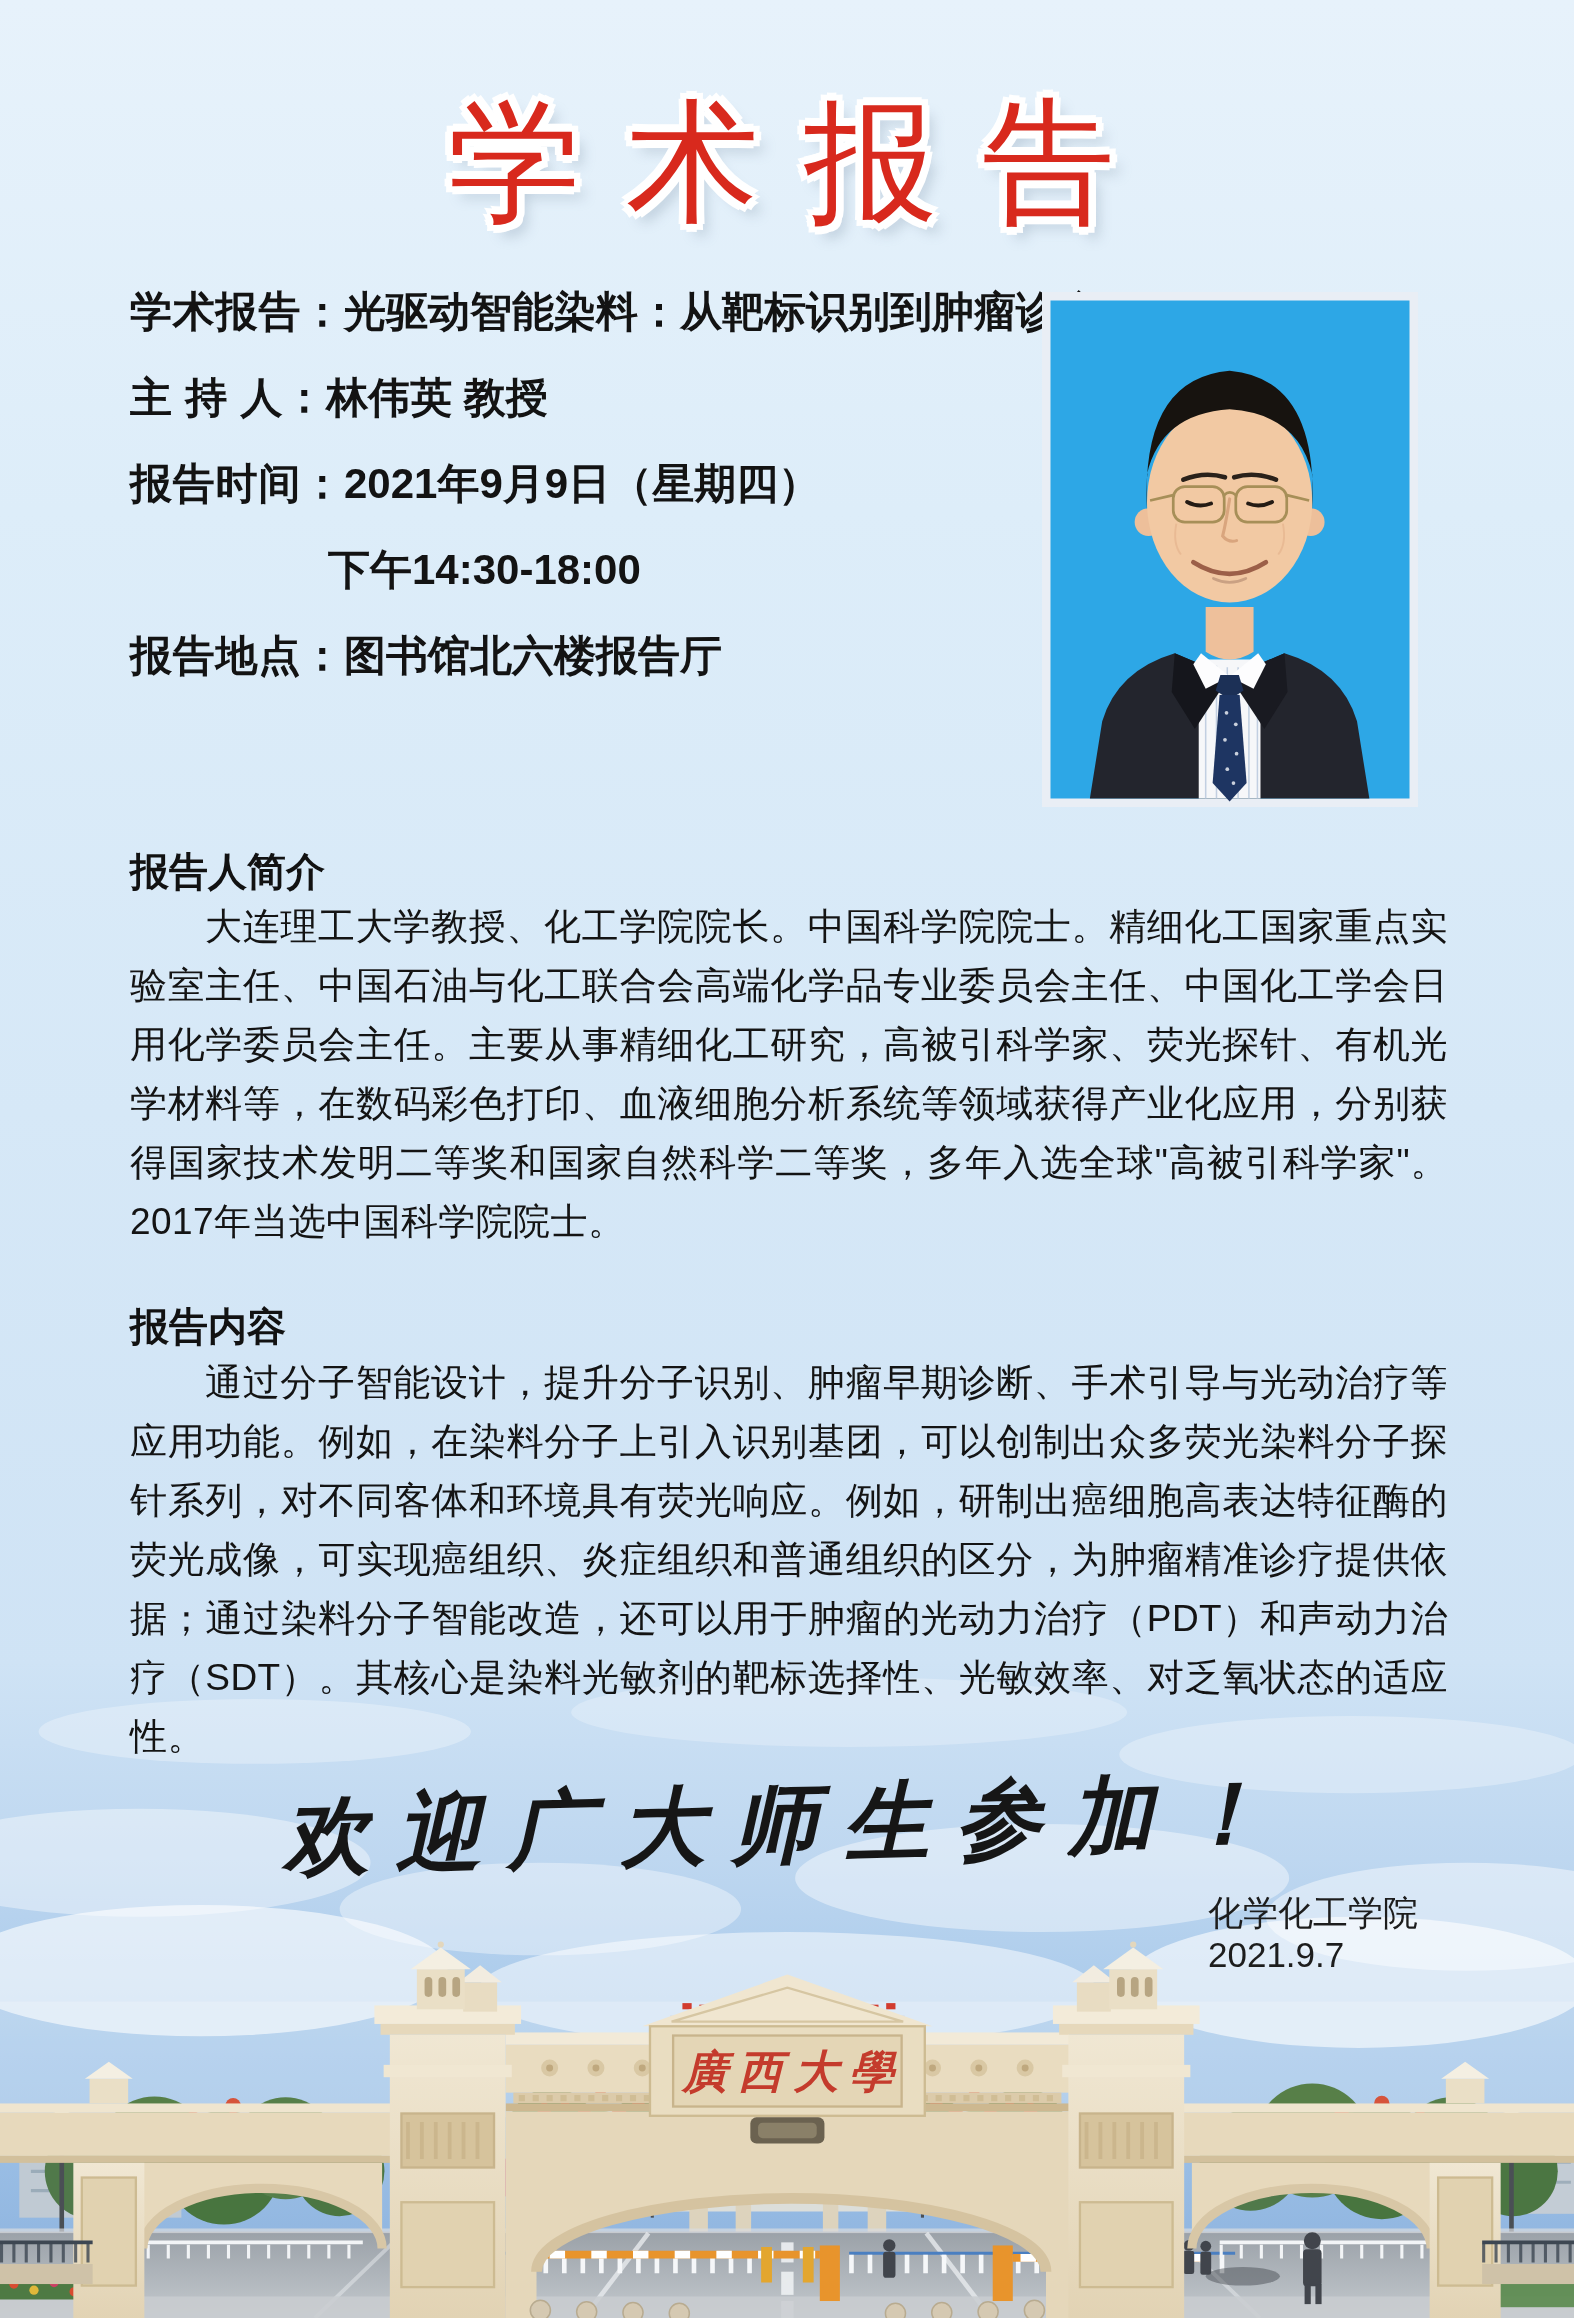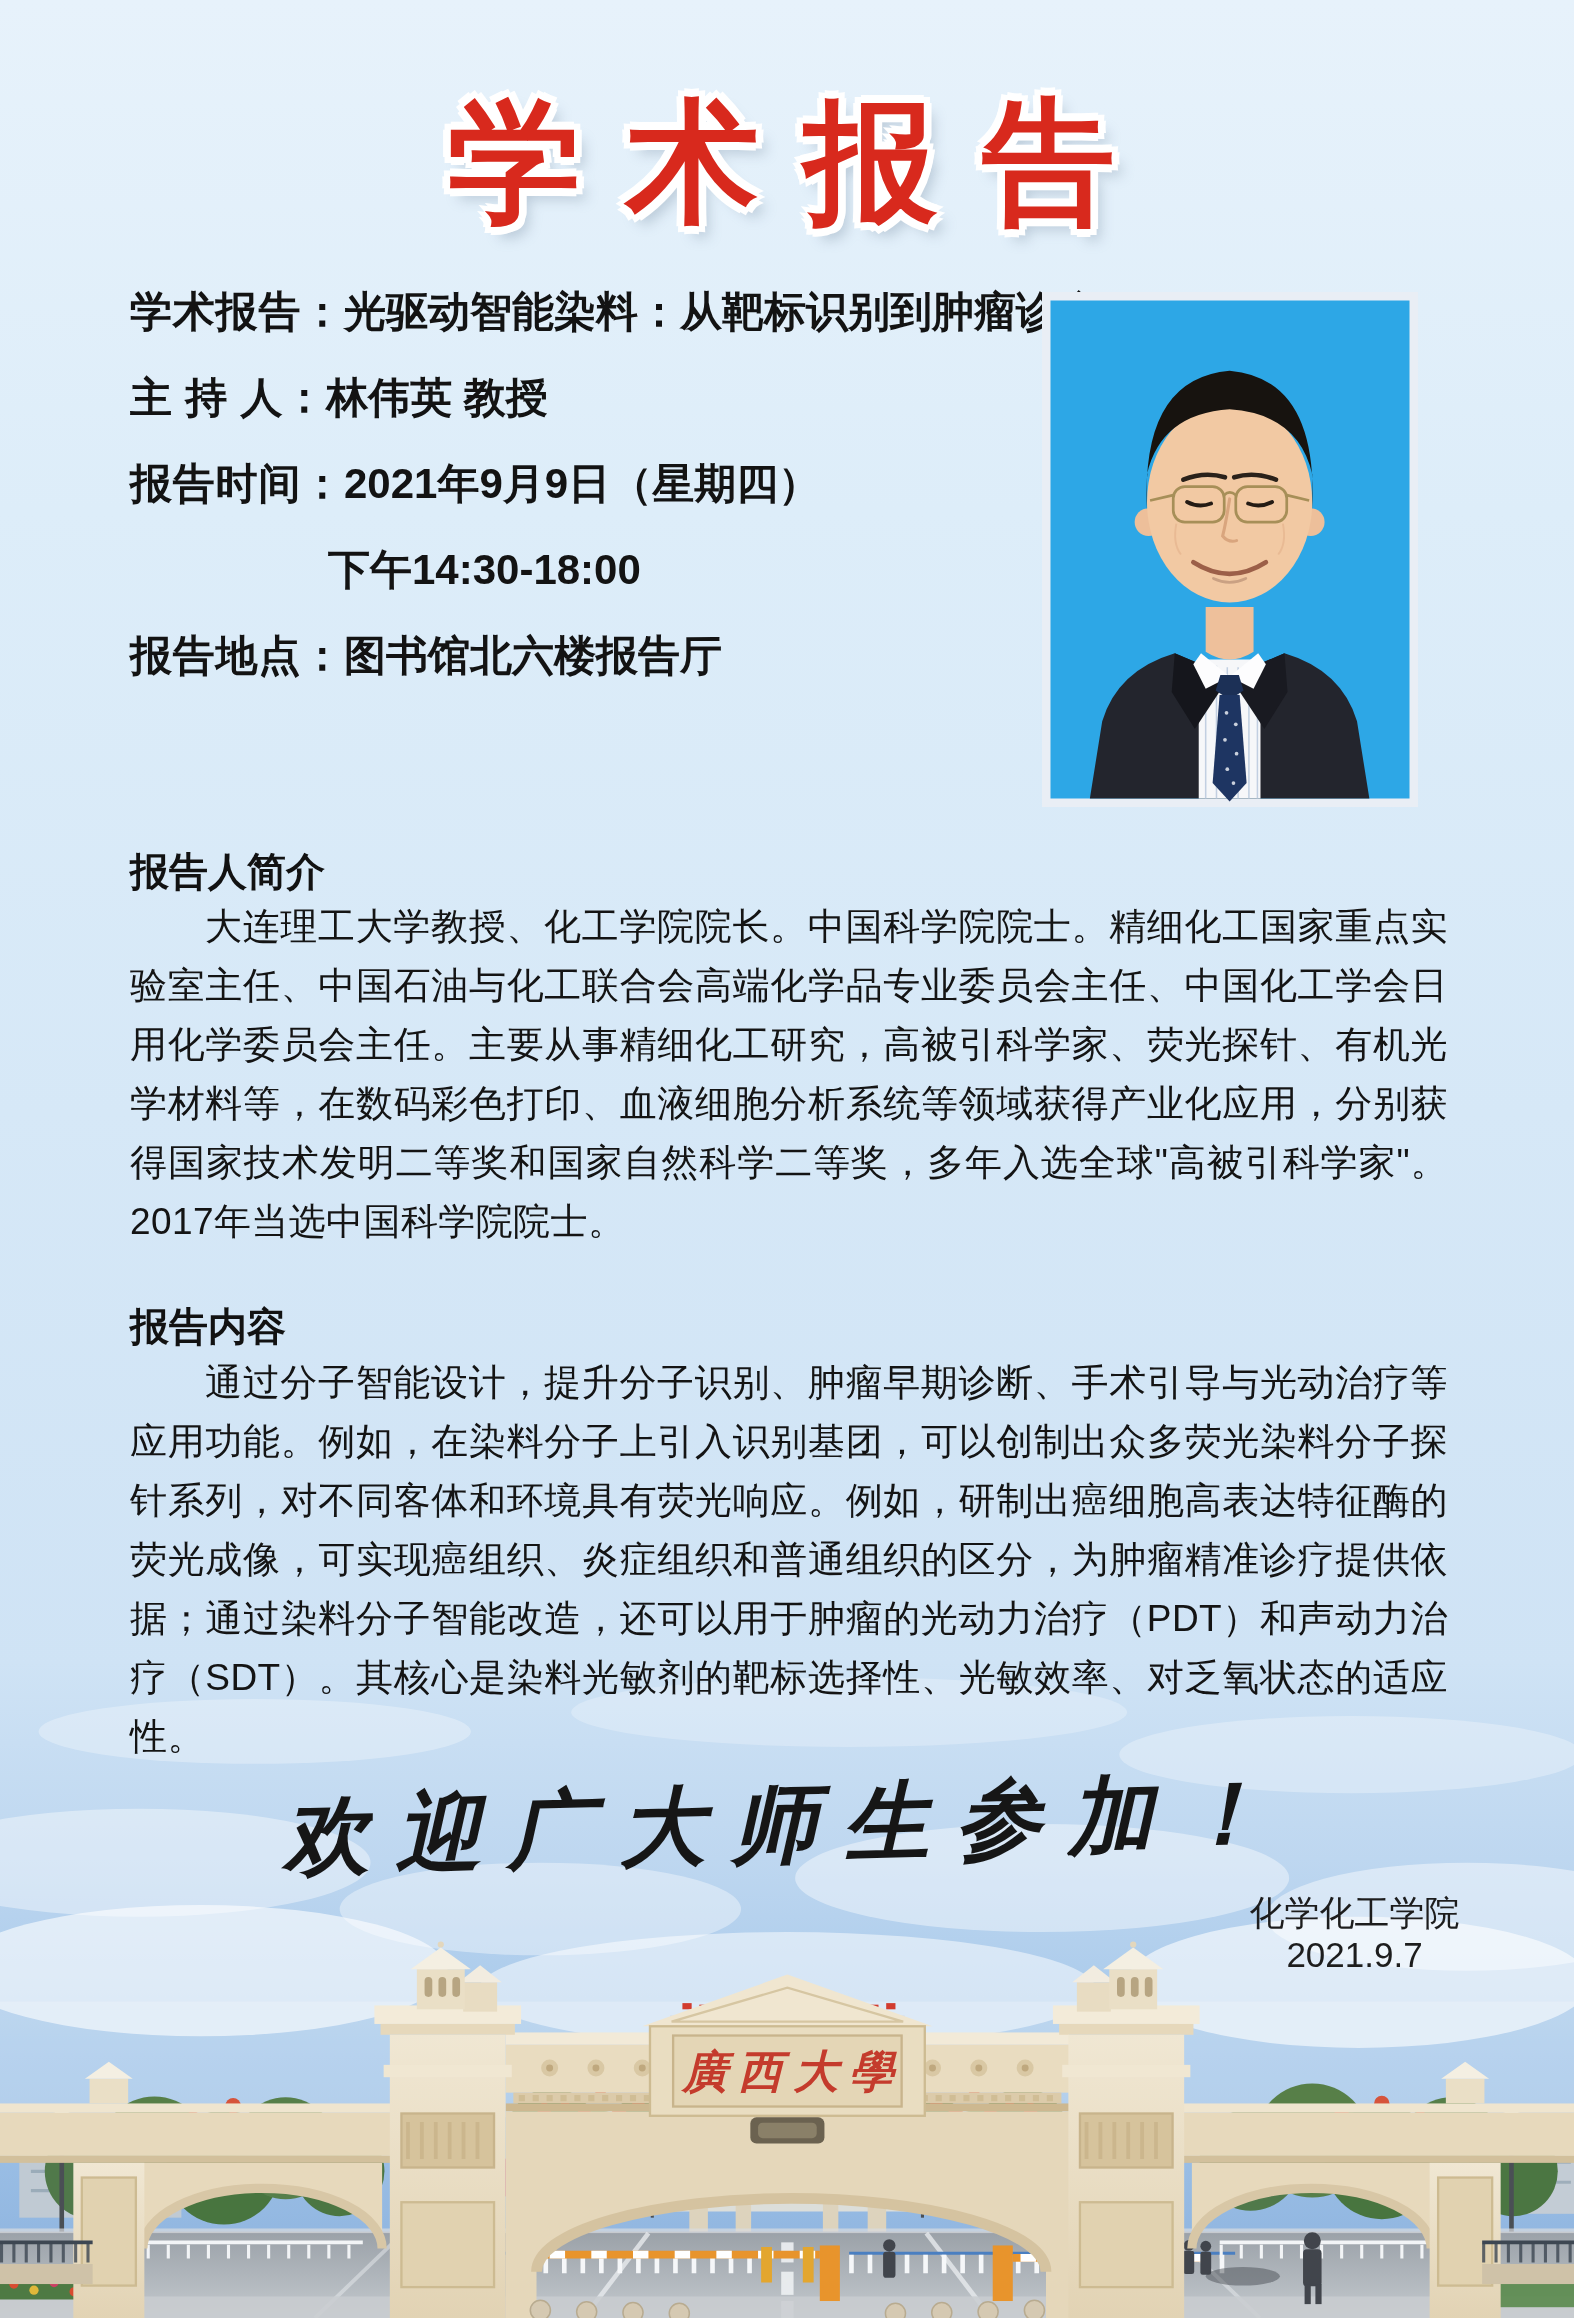--- a/index.html
+++ b/index.html
@@ -1,21 +1,21 @@
 <!DOCTYPE html>
 <html style="font-size:12.4px"><head>
 <meta charset="utf-8">
 <style>
   html,body{margin:0;padding:0;}
   body{width:1574px;height:2319px;font-family:"Liberation Sans","DejaVu Sans",sans-serif;}
   .poster{position:relative;width:1574px;height:2319px;overflow:hidden;
     background:linear-gradient(180deg,#e7f2fb 0%,#ddedf9 22%,#d6e8f7 48%,#cfe3f5 72%,#cfe3f5 100%);}
   
   .title{position:absolute;top:74px;left:0;width:100%;text-align:center;
-    font-size:133px;font-weight:bold;letter-spacing:45px;padding-left:34px;box-sizing:border-box;
+    font-size:133px;font-weight:normal;letter-spacing:45px;padding-left:34px;box-sizing:border-box;
     color:#d8291d;
     text-shadow:-7.7px 0 0 #fff,7.7px 0 0 #fff,0 -7.7px 0 #fff,0 7.7px 0 #fff,
       -6.2px -6.2px 0 #fff,6.2px -6.2px 0 #fff,-6.2px 6.2px 0 #fff,6.2px 6.2px 0 #fff,
       9.3px 10.8px 12.4px rgba(130,150,170,.45);}
   
   .info{position:absolute;left:130px;top:287px;width:911px;}
   .info-row{height:86px;font-size:42px;line-height:49px;font-weight:bold;color:#131313;white-space:nowrap;}
   .info-row.indent{padding-left:198px;}
   .info-label{letter-spacing:0.8px;}
   
@@ -26,21 +26,21 @@
   .content-head{top:1300px;}
   .para{position:absolute;left:130px;width:1318px;font-size:37px;line-height:59px;
     color:#141414;text-align:justify;text-indent:75px;letter-spacing:0.4px;}
   .bio-para{top:897px;}
   .content-para{top:1353px;}
   
   .welcome{position:absolute;top:1767px;left:0;width:100%;text-align:center;
     font-family:"Liberation Serif","DejaVu Serif",serif;font-style:italic;font-weight:bold;
     font-size:86px;letter-spacing:26px;color:#161616;transform:rotate(-1.4deg);z-index:5;}
   
-  .signature{position:absolute;left:1208px;top:1892px;width:293px;text-align:center;
+  .signature{position:absolute;left:1208px;top:1892px;width:293px;
     font-size:35px;line-height:42px;color:#1d1d1d;z-index:5;}
   .gate-photo{position:absolute;left:0;top:1662px;width:1350px;height:656px;z-index:1;}
   .photo svg,.gate-photo svg{display:block;}
   .z-top{z-index:6;}
 </style>
 </head>
 <body>
 
 <div class="poster">
 

